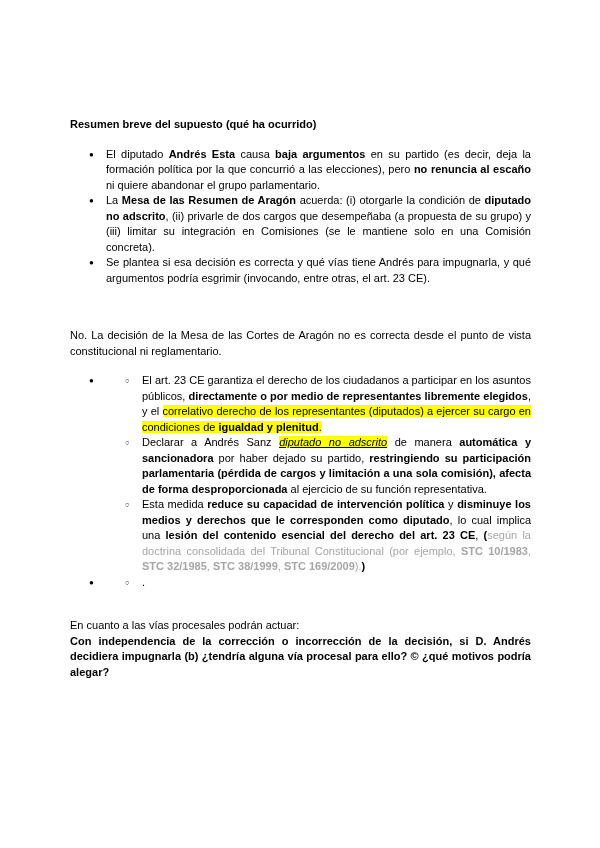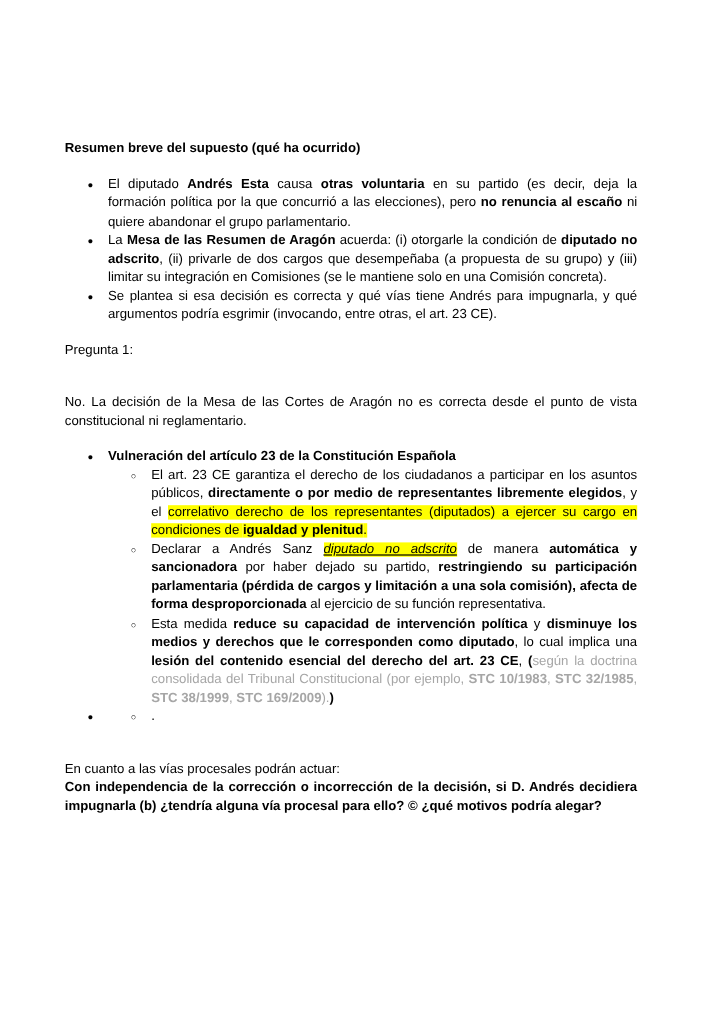--- a/index.html
+++ b/index.html
@@ -3,21 +3,21 @@
 <meta charset="utf-8">
 <style>
   html, body { margin: 0; padding: 0; background: #ffffff; }
   .page {
     position: relative;
     width: 600px;
     height: 848px;
     margin: 0 auto;
     background: #ffffff;
     box-sizing: border-box;
-    padding: 117px 69px 0 54px;
+    padding: 117px 69px 0 70px;
     font-family: "Liberation Sans", sans-serif;
     font-size: 11px;
     line-height: 15.5px;
     color: #000000;
     overflow: hidden;
   }
   .para { text-align: justify; }
   .heading { text-align: left; }
   .spacer { height: 14px; }
   .li { position: relative; text-align: justify; }
@@ -37,30 +37,29 @@
   .hl { background: #ffff00; }
   .g { color: #a6a6a6; }
 </style>
 </head>
 <body>
 
 <div class="page">
   <div id="doc">
       <div class="para heading"><span class="b">Resumen breve del supuesto (qué ha ocurrido)</span></div>
       <div class="spacer"></div>
-      <div class="li li1"><span class="mk">●</span><span>El diputado </span><span class="b">Andrés Esta</span><span> causa </span><span class="b">otras voluntaria</span><span> en su partido (es decir, deja la formación política por la que concurrió a las elecciones), pero </span><span class="b">no renuncia al escaño</span><span> ni quiere abandonar el grupo parlamentario.</span></div>
+      <div class="li li1"><span class="mk">●</span><span>El diputado </span><span class="b">Andrés Esta</span><span> causa </span><span class="b">baja argumentos</span><span> en su partido (es decir, deja la formación política por la que concurrió a las elecciones), pero </span><span class="b">no renuncia al escaño</span><span> ni quiere abandonar el grupo parlamentario.</span></div>
       <div class="li li1"><span class="mk">●</span><span>La </span><span class="b">Mesa de las Resumen de Aragón</span><span> acuerda: (i) otorgarle la condición de </span><span class="b">diputado no adscrito</span><span>, (ii) privarle de dos cargos que desempeñaba (a propuesta de su grupo) y (iii) limitar su integración en Comisiones (se le mantiene solo en una Comisión concreta).</span></div>
       <div class="li li1"><span class="mk">●</span><span>Se plantea si esa decisión es correcta y qué vías tiene Andrés para impugnarla, y qué argumentos podría esgrimir (invocando, entre otras, el art. 23 CE).</span></div>
       <div class="spacer"></div>
-      <div class="para"><span>Pregunta 1:</span></div>
       <div class="spacer"></div>
       <div class="spacer"></div>
       <div class="para"><span>No. La decisión de la Mesa de las Cortes de Aragón no es correcta desde el punto de vista constitucional ni reglamentario.</span></div>
       <div class="spacer"></div>
-      <div class="li li1"><span class="mk">●</span><span class="b">Vulneración del artículo 23 de la Constitución Española</span></div>
+      <div class="li li1"><span class="mk">●</span></div>
       <div class="li li2"><span class="mk">○</span><span>El art. 23 CE garantiza el derecho de los ciudadanos a participar en los asuntos públicos, </span><span class="b">directamente o por medio de representantes libremente elegidos</span><span>, y el </span><span class="hl">correlativo derecho de los representantes (diputados) a ejercer su cargo en condiciones de </span><span class="b hl">igualdad y plenitud</span><span class="hl">.</span></div>
       <div class="li li2"><span class="mk">○</span><span>Declarar a Andrés Sanz </span><span class="i u hl">diputado no adscrito</span><span> de manera </span><span class="b">automática y sancionadora</span><span> por haber dejado su partido, </span><span class="b">restringiendo su participación parlamentaria (pérdida de cargos y limitación a una sola comisión),</span><span> </span><span class="b">afecta de forma desproporcionada</span><span> al ejercicio de su función representativa.</span></div>
       <div class="li li2"><span class="mk">○</span><span>Esta medida </span><span class="b">reduce su capacidad de intervención política</span><span> y </span><span class="b">disminuye los medios y derechos que le corresponden como diputado</span><span>, lo cual implica una </span><span class="b">lesión del contenido esencial del derecho del art. 23 CE</span><span>, </span><span class="b">(</span><span class="g">según la doctrina consolidada del Tribunal Constitucional (por ejemplo, </span><span class="b g">STC 10/1983</span><span class="g">, </span><span class="b g">STC 32/1985</span><span class="g">, </span><span class="b g">STC 38/1999</span><span class="g">, </span><span class="b g">STC 169/2009</span><span class="g">).</span><span class="b">)</span></div>
       <div class="li li1"><span class="mk">●</span></div>
       <div class="li li2"><span class="mk">○</span><span>.</span></div>
       <div class="spacer" style="height: 28px;"></div>
       <div class="para"><span>En cuanto a las vías procesales podrán actuar:</span></div>
       <div class="para"><span class="b">Con independencia de la corrección o incorrección de la decisión, si D. Andrés decidiera impugnarla (b) ¿tendría alguna vía procesal para ello? © ¿qué motivos podría alegar?</span></div>
     </div>
 </div>

